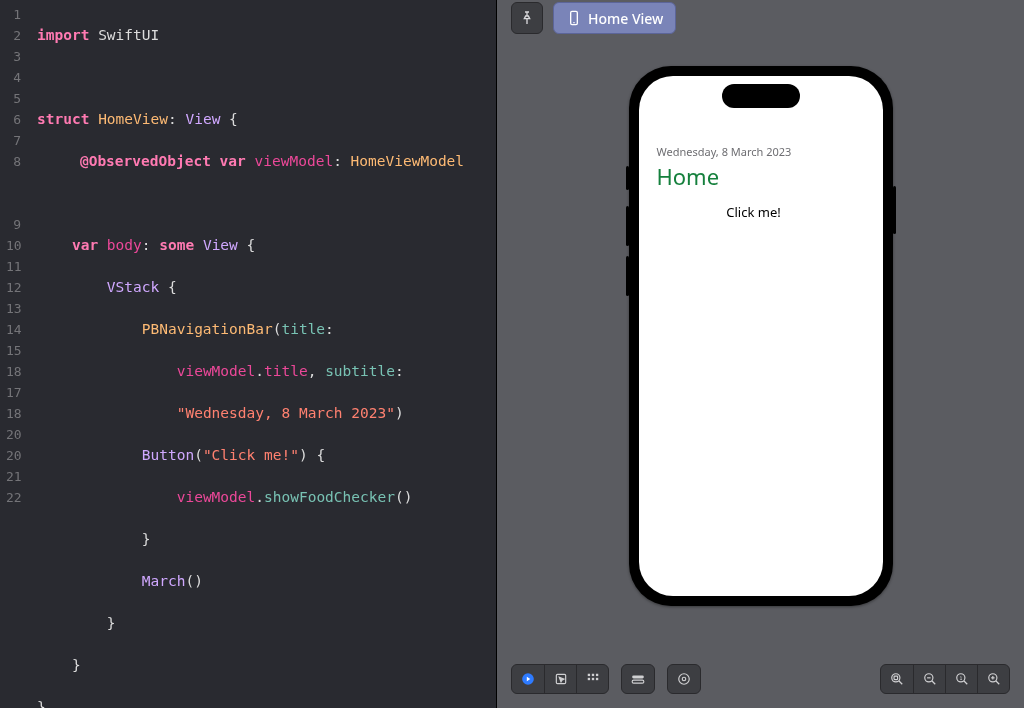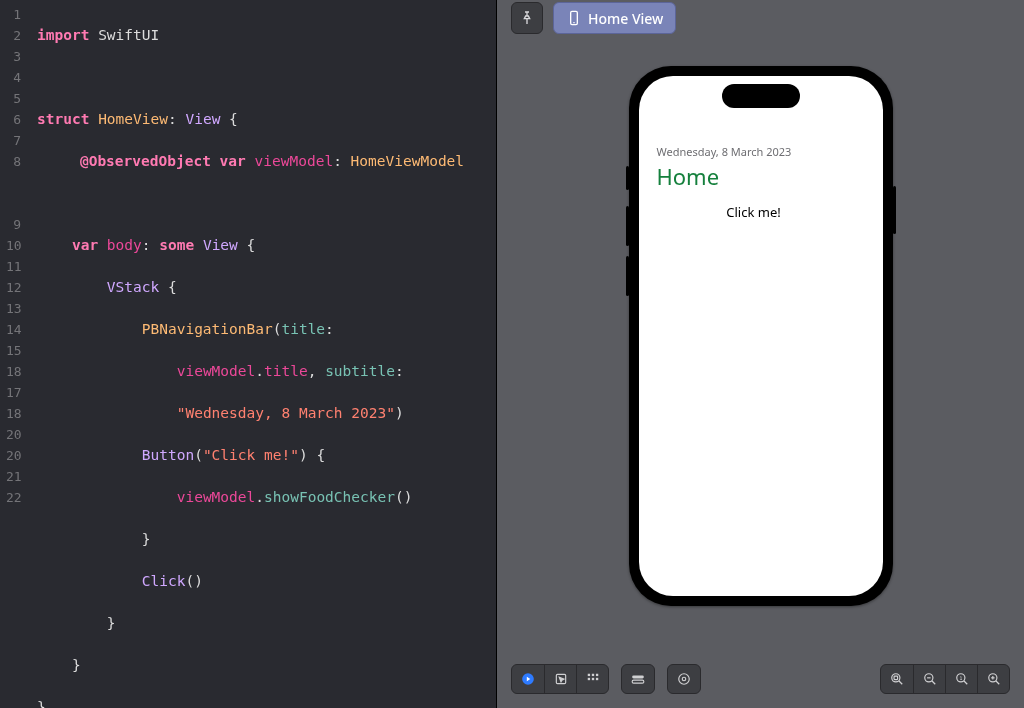--- a/index.html
+++ b/index.html
@@ -206,21 +206,21 @@
 <div class="line">    <span class="attr">@ObservedObject</span> <span class="kw">var</span> <span class="id">viewModel</span><span class="p">: </span><span class="typeu">HomeViewModel</span></div>
 <div class="line"></div>
 <div class="line">    <span class="kw">var</span> <span class="id">body</span><span class="p">: </span><span class="kw">some</span> <span class="type">View</span><span class="p"> {</span></div>
 <div class="line">        <span class="type">VStack</span><span class="p"> {</span></div>
 <div class="line">            <span class="typeu">PBNavigationBar</span><span class="p">(</span><span class="func">title</span><span class="p">:</span></div>
 <div class="line">                <span class="id">viewModel</span><span class="p">.</span><span class="id">title</span><span class="p">, </span><span class="func">subtitle</span><span class="p">:</span></div>
 <div class="line">                <span class="str">"Wednesday, 8 March 2023"</span><span class="p">)</span></div>
 <div class="line">            <span class="type">Button</span><span class="p">(</span><span class="str">"Click me!"</span><span class="p">) {</span></div>
 <div class="line">                <span class="id">viewModel</span><span class="p">.</span><span class="func">showFoodChecker</span><span class="p">()</span></div>
 <div class="line">            <span class="p">}</span></div>
-<div class="line">            <span class="type">Click</span><span class="p">()</span></div>
+<div class="line">            <span class="type">March</span><span class="p">()</span></div>
 <div class="line">        <span class="p">}</span></div>
 <div class="line">    <span class="p">}</span></div>
 <div class="line"><span class="p">}</span></div>
 
 
 
 
 
 
 

